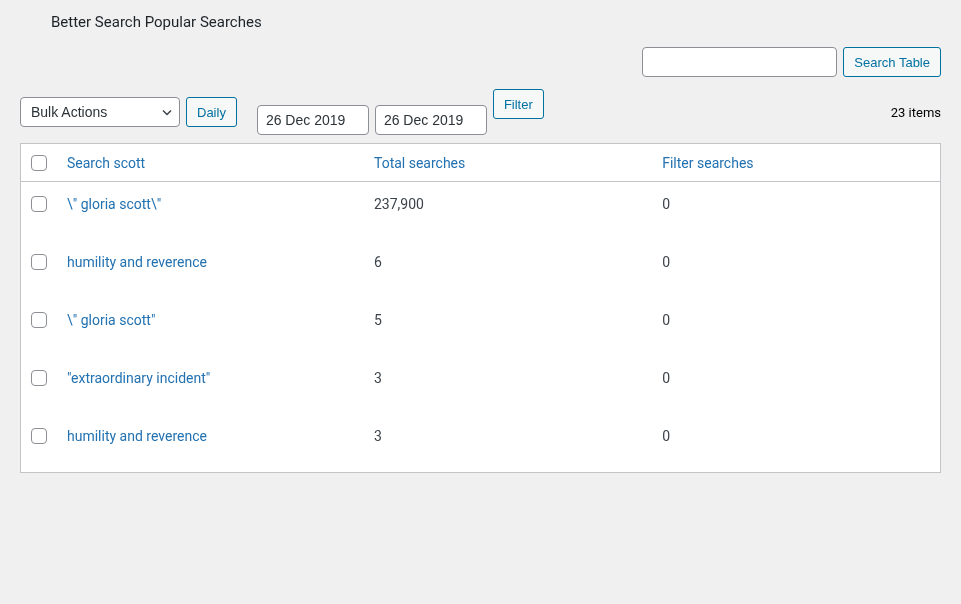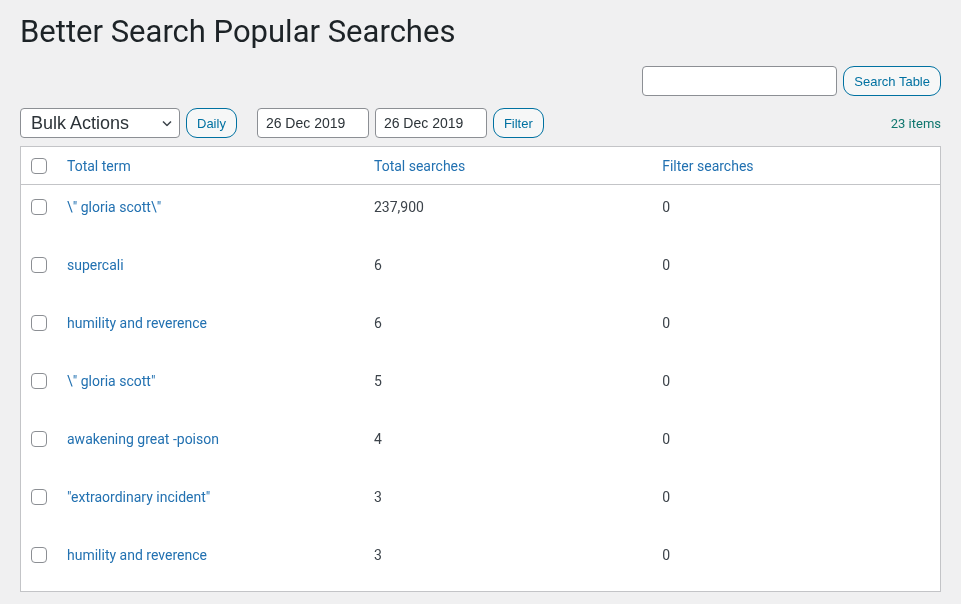--- a/index.html
+++ b/index.html
@@ -9,24 +9,25 @@
     }
     body {
       font-family: -apple-system, BlinkMacSystemFont, "Segoe UI", Roboto, sans-serif;
       background: #f0f0f1;
       color: #3c434a;
       font-size: 13px;
       padding: 0 20px 20px 20px;
       width: 961px;
     }
     h1 {
-      font-size: 31px;
+      font-size: 15px;
       font-weight: 400;
       color: #1d2327;
       padding: 13px 0 8px 0;
+      margin-left: 31px;
     }
     .search-row {
       display: flex;
       justify-content: flex-end;
       align-items: center;
       gap: 6px;
       padding: 8px 0 4px 0;
     }
     .search-input {
       height: 30px;
@@ -34,55 +35,55 @@
       border: 1px solid #8c8f94;
       border-radius: 4px;
       padding: 0 8px;
       font-size: 14px;
       background: #fff;
     }
     .btn-outline {
       height: 30px;
       padding: 0 10px;
       border: 1px solid #0071a1;
-      border-radius: 11px;
+      border-radius: 3px;
       background: #f6f7f7;
       color: #0071a1;
       font-size: 13px;
       cursor: pointer;
       display: inline-flex;
       align-items: center;
     }
     .toolbar {
       display: flex;
       align-items: center;
       padding: 8px 0;
     }
     .toolbar-left {
       display: flex;
       align-items: center;
       gap: 6px;
     }
     .toolbar-right {
       margin-left: auto;
-      color: #0f766e;
+      color: #000000;
       font-size: 13px;
     }
     .select-wrap {
       position: relative;
       display: inline-block;
     }
     .bulk-select {
       height: 30px;
       width: 160px;
       border: 1px solid #8c8f94;
       border-radius: 4px;
       background: #fff;
       padding: 0 28px 0 10px;
-      font-size: 18px;
+      font-size: 14px;
       color: #2c3338;
       appearance: none;
       -webkit-appearance: none;
       cursor: pointer;
     }
     .select-chevron {
       position: absolute;
       right: 8px;
       top: 50%;
       transform: translateY(-50%);
@@ -92,20 +93,21 @@
     }
     .date-input {
       height: 30px;
       width: 112px;
       border: 1px solid #8c8f94;
       border-radius: 4px;
       background: #fff;
       padding: 4px 8px;
       font-size: 14px;
       color: #2c3338;
+      margin-top: 16px;
     }
     .date-group {
       display: flex;
       gap: 6px;
       margin-left: 14px;
     }
     .table {
       width: 100%;
       border: 1px solid #c3c4c7;
       border-collapse: collapse;
@@ -192,63 +194,51 @@
   <div class="toolbar-right">23 items</div>
 </div>
 
 <table class="table">
   <thead>
     <tr>
       <th class="check-col">
         <input type="checkbox" style="">
       </th>
       <th class="col-term">
-        <a>Total term</a>
+        <a>Search scott</a>
       </th>
       <th class="col-total">
         <a>Total searches</a>
       </th>
       <th class="col-daily">
         <a>Filter searches</a>
       </th>
     </tr>
   </thead>
   <tbody id="table-body">
   <tr>
         <td class="check-col"><input type="checkbox" style=""></td>
         <td class="col-term"><a>\" gloria scott\"</a></td>
         <td class="col-total">237,900</td>
         <td class="col-daily">0</td>
       </tr>
       <tr>
         <td class="check-col"><input type="checkbox" style=""></td>
-        <td class="col-term"><a>supercali</a></td>
-        <td class="col-total">6</td>
-        <td class="col-daily">0</td>
-      </tr>
-      <tr>
-        <td class="check-col"><input type="checkbox" style=""></td>
         <td class="col-term"><a>humility and reverence</a></td>
         <td class="col-total">6</td>
         <td class="col-daily">0</td>
       </tr>
       <tr>
         <td class="check-col"><input type="checkbox" style=""></td>
         <td class="col-term"><a>\" gloria scott"</a></td>
         <td class="col-total">5</td>
         <td class="col-daily">0</td>
       </tr>
       <tr>
         <td class="check-col"><input type="checkbox" style=""></td>
-        <td class="col-term"><a>awakening great -poison</a></td>
-        <td class="col-total">4</td>
-        <td class="col-daily">0</td>
-      </tr>
-      <tr>
-        <td class="check-col"><input type="checkbox" style=""></td>
         <td class="col-term"><a>"extraordinary incident"</a></td>
         <td class="col-total">3</td>
         <td class="col-daily">0</td>
       </tr>
       <tr>
         <td class="check-col"><input type="checkbox" style=""></td>
         <td class="col-term"><a>humility and reverence</a></td>
         <td class="col-total">3</td>
         <td class="col-daily">0</td>
       </tr>

